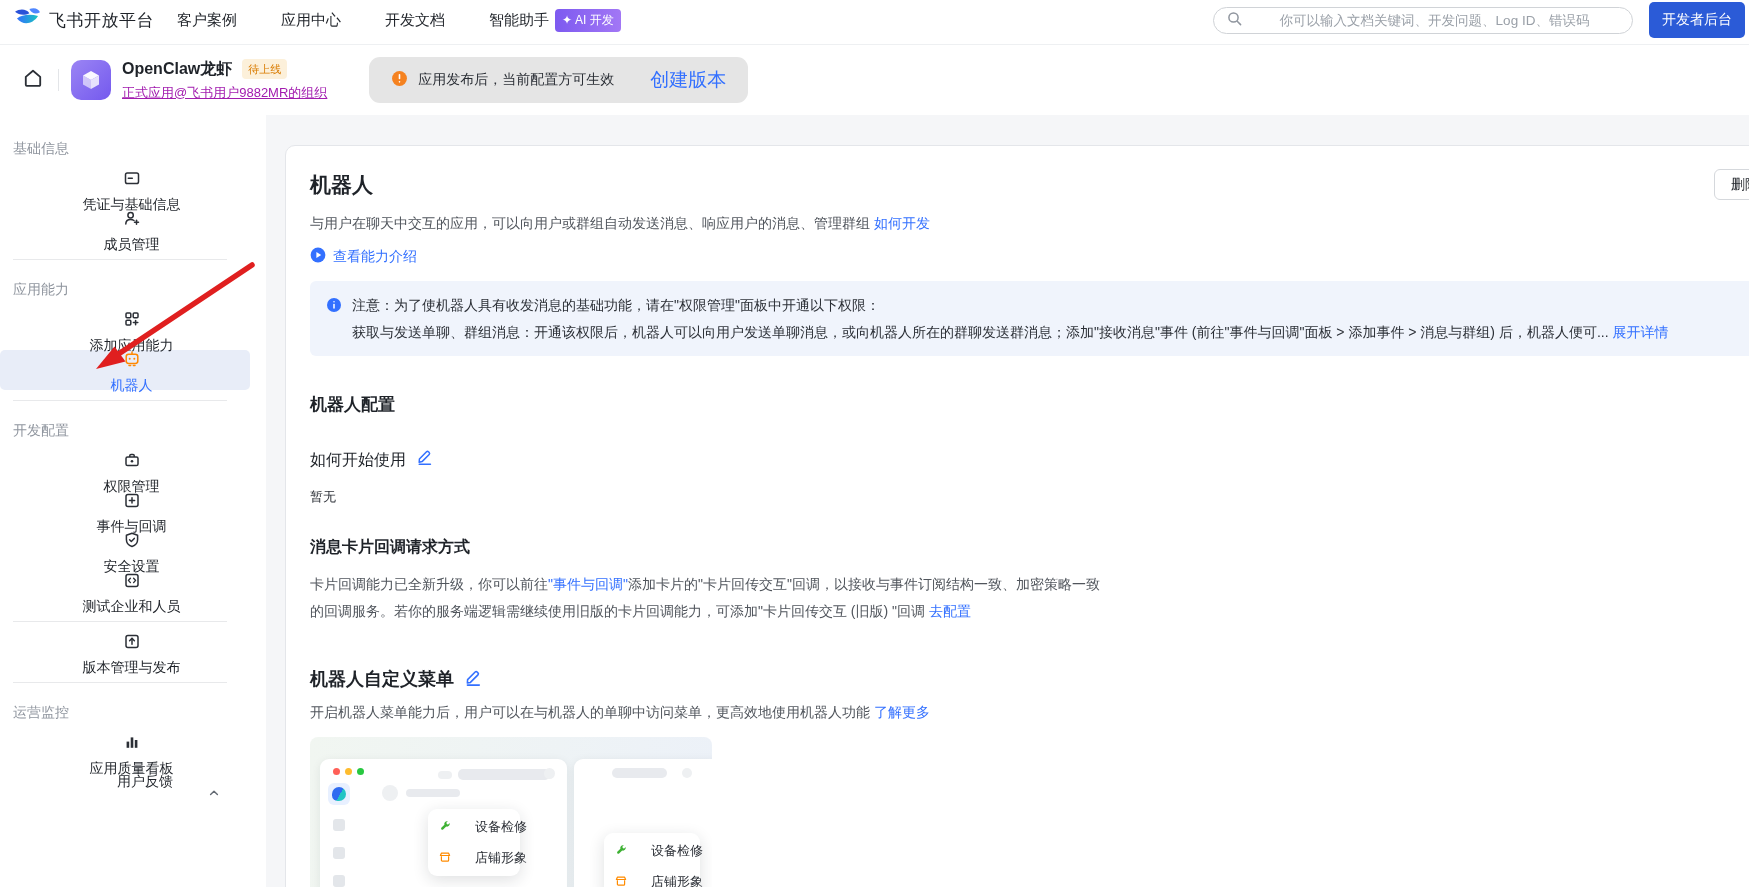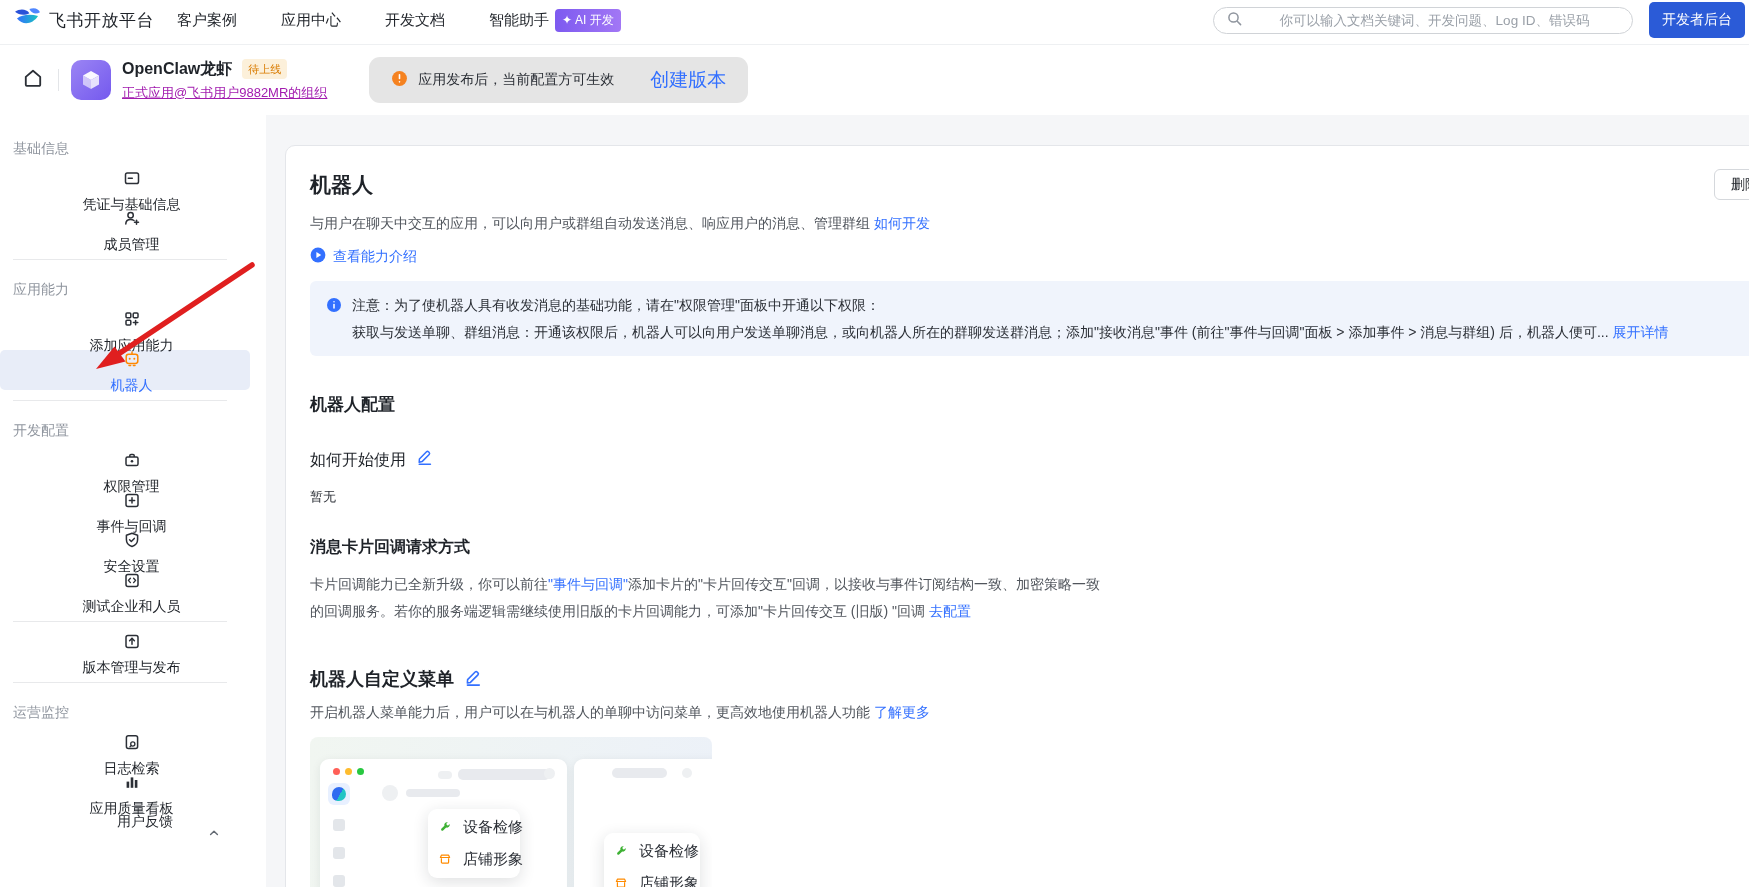--- a/index.html
+++ b/index.html
@@ -102,21 +102,21 @@
   .soft{ background:#eef0f2; }
   .circ{ position:absolute; border-radius:50%; background:#eef0f2; }
   .tile{ position:absolute; left:8px; top:24px; width:22px; height:22px; border-radius:6px;
     background:#e8f0ff; display:flex; align-items:center; justify-content:center; }
   .logo-dot{ width:14px; height:14px; border-radius:50% 50% 50% 40%;
     background:linear-gradient(120deg,#2f6bf0 55%,#21c4c4 55%); }
   .sq{ position:absolute; left:13px; width:12px; height:12px; border-radius:3px; background:#e3e6ea; }
   .menu-pop{ position:absolute; background:#fff; border-radius:9px;
     box-shadow:0 4px 16px rgba(31,35,41,.14); padding:9px 11px; display:flex;
     flex-direction:column; gap:13px; }
-  .pop-row{ display:flex; align-items:center; gap:12px; font-size:15px; color:#2b2f36; white-space:nowrap; }
+  .pop-row{ display:flex; align-items:center; gap:24px; font-size:13px; color:#2b2f36; white-space:nowrap; }
 </style>
 </head>
 <body>
 
 <div class="stage">
 
   <div class="topnav">
     <div class="brand">
       <span>
         <svg width="27" height="23" viewBox="0 0 28 24">
@@ -309,30 +309,20 @@
             </svg>
         </span>
         <span>版本管理与发布</span>
       </div>
 
       <div class="sdiv">
           <i></i>
         </div>
       <div class="sg-title">运营监控</div>
 
-      <div class="side-item">
-        <span class="ic">
-          <svg width="18" height="18" viewBox="0 0 18 18">
-              <rect x="3.4" y="2.8" width="11.2" height="12.6" rx="2" fill="none" stroke="#2b2f36" stroke-width="1.5"></rect>
-              <circle cx="9.8" cy="11" r="2.1" fill="none" stroke="#2b2f36" stroke-width="1.3"></circle>
-              <line x1="8.2" y1="12.6" x2="7" y2="13.8" stroke="#2b2f36" stroke-width="1.3" stroke-linecap="round"></line>
-            </svg>
-        </span>
-        <span>日志检索</span>
-      </div>
       <div class="side-item">
         <span class="ic">
           <svg width="18" height="18" viewBox="0 0 18 18">
               <rect x="3.6" y="8.6" width="2.6" height="6.2" fill="#2b2f36"></rect>
               <rect x="7.7" y="4.4" width="2.6" height="10.4" fill="#2b2f36"></rect>
               <rect x="11.8" y="7" width="2.6" height="7.8" fill="#2b2f36"></rect>
             </svg>
         </span>
         <span>应用质量看板</span>
         <span class="chev">

